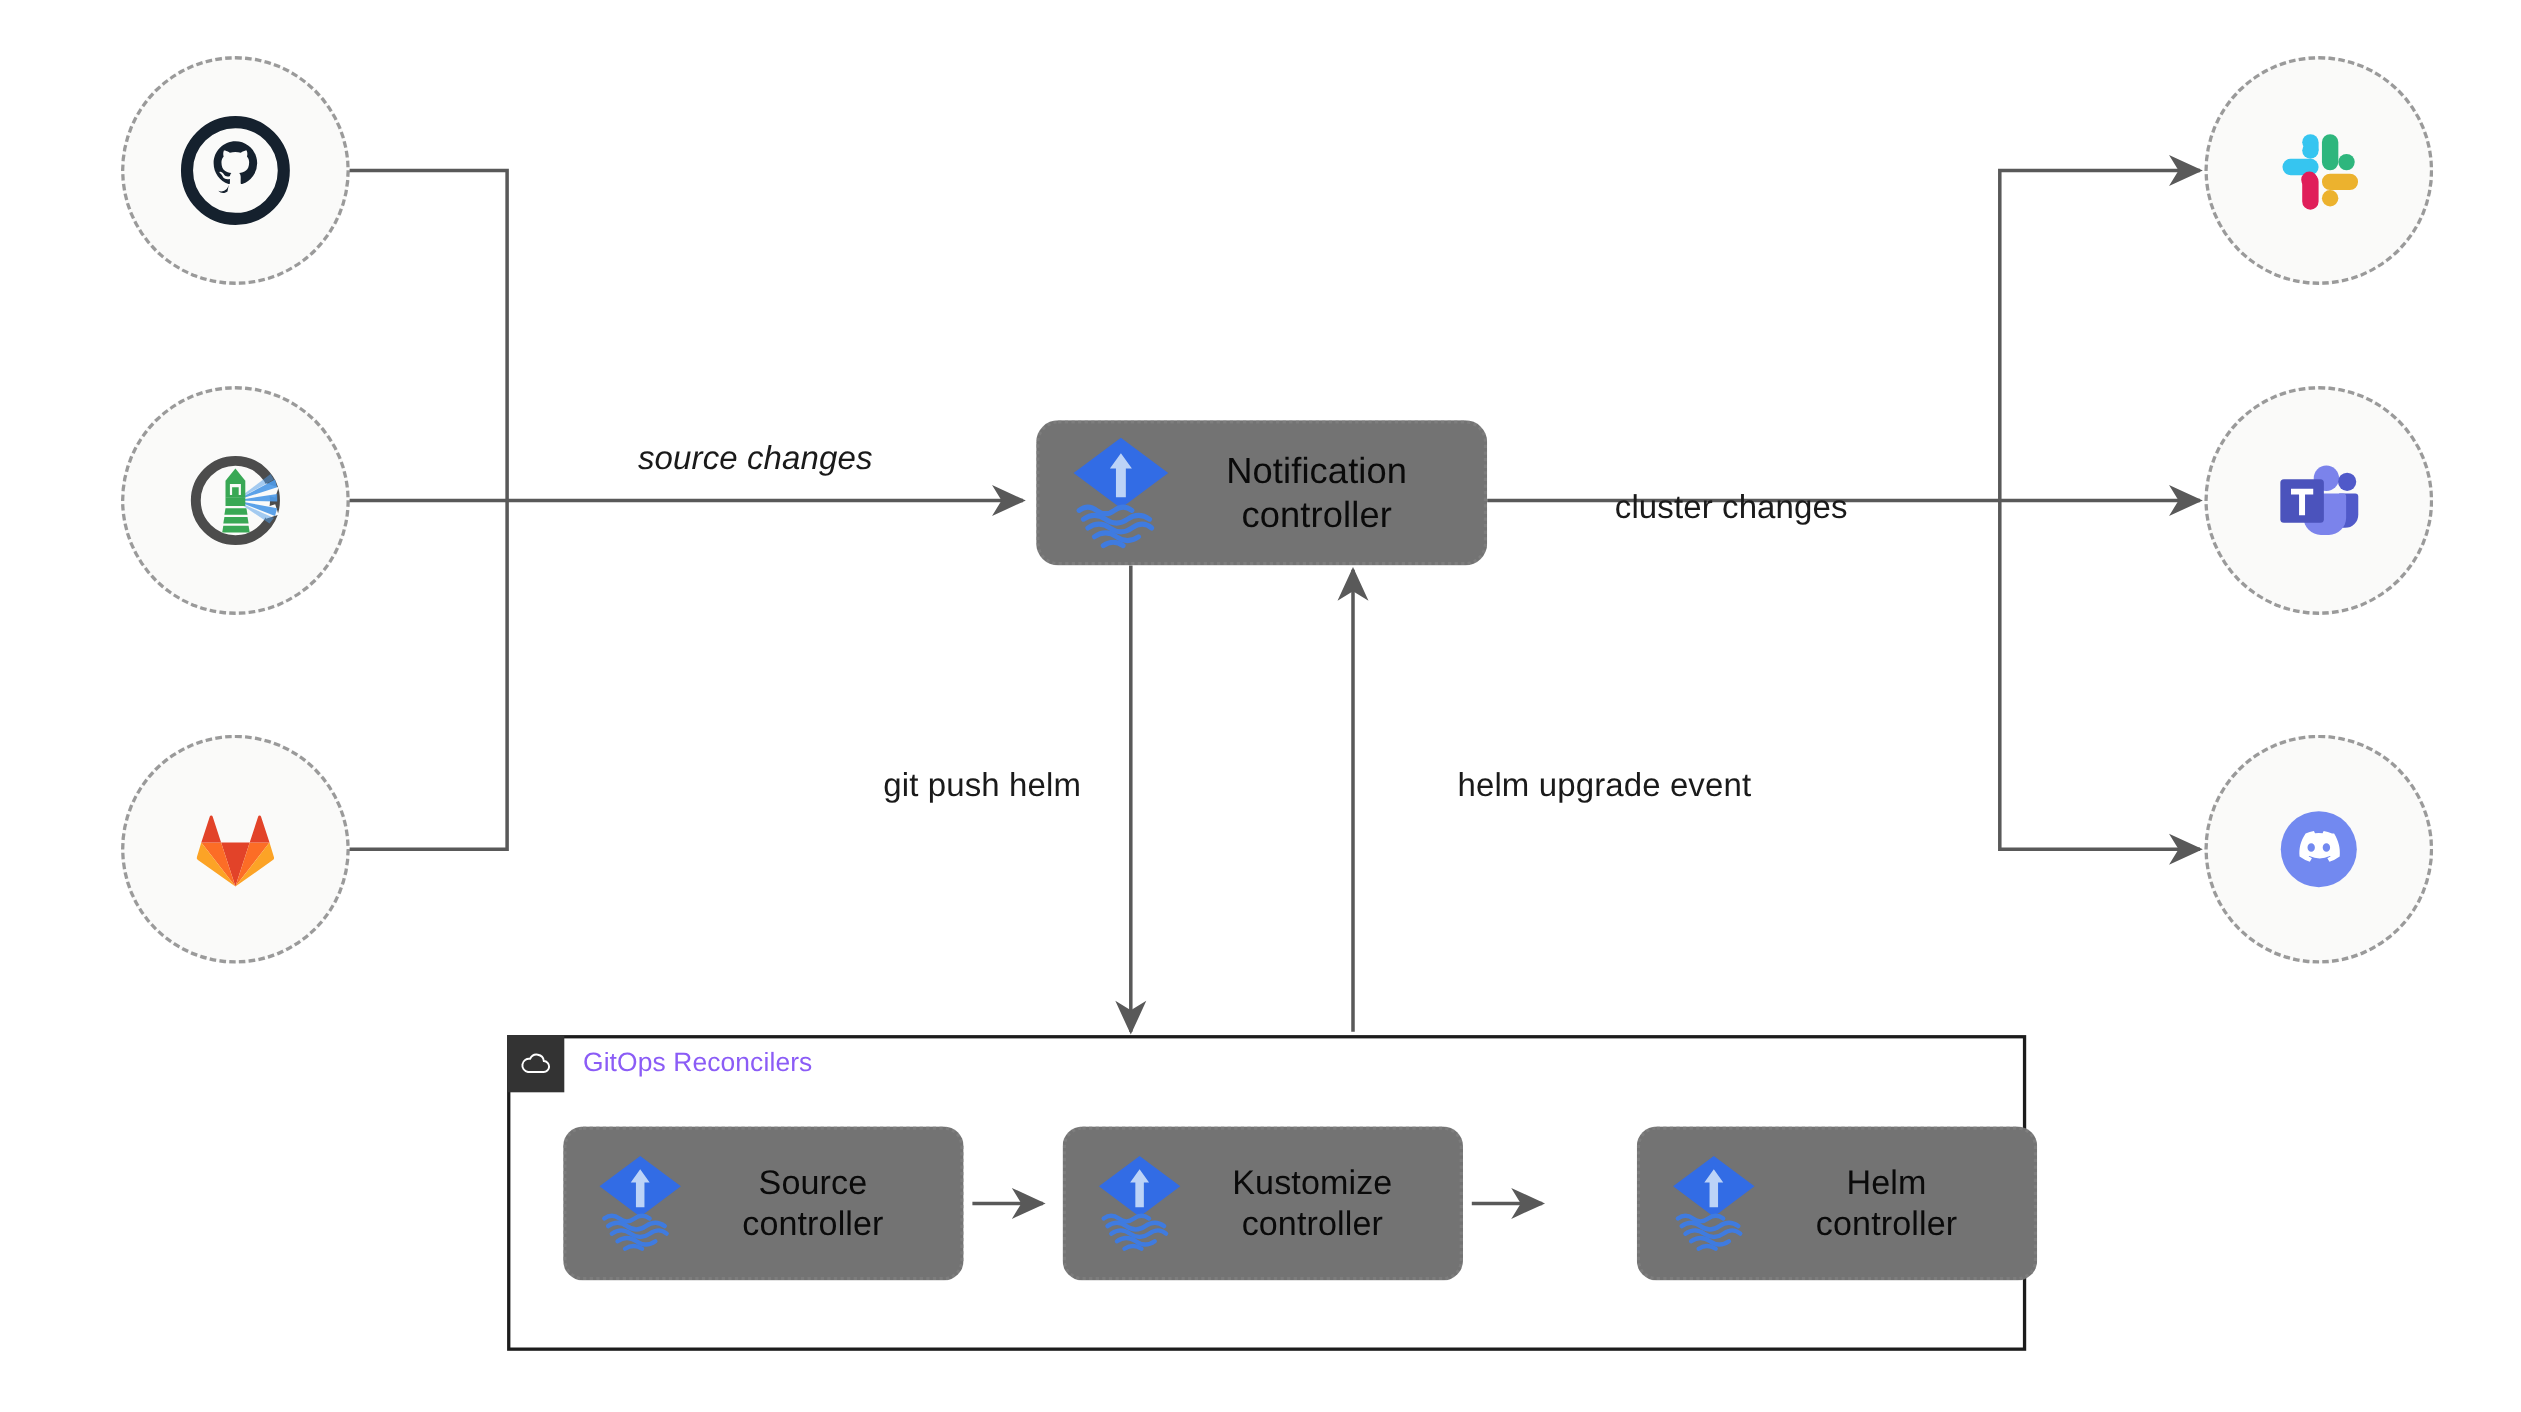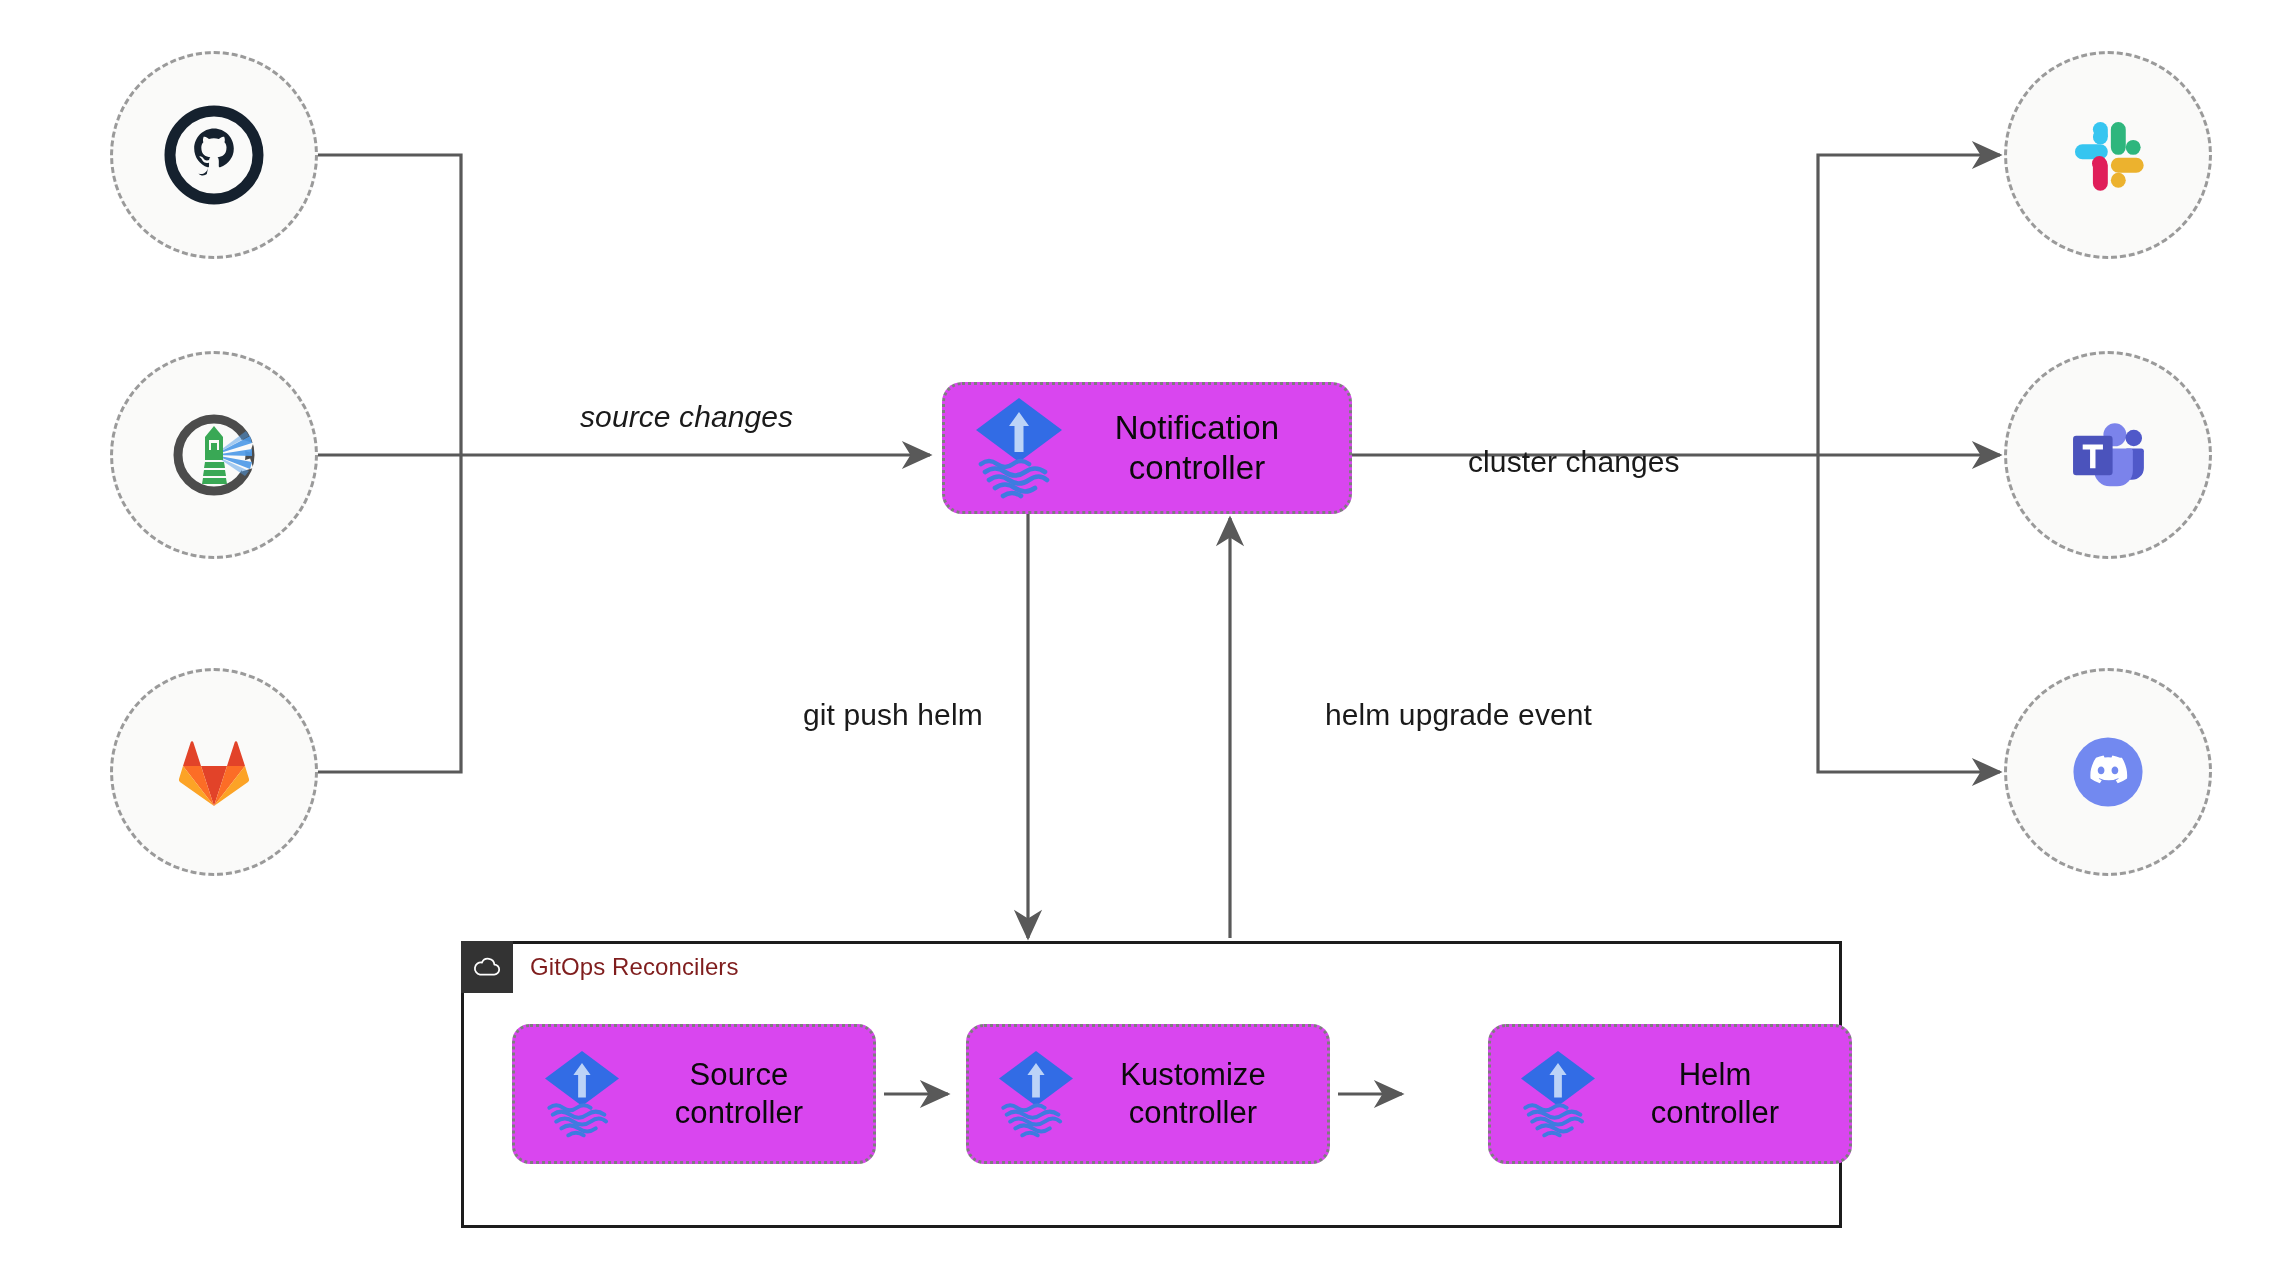--- a/index.html
+++ b/index.html
@@ -46,21 +46,21 @@
     display: flex;
     align-items: center;
     justify-content: center;
   }
   .circle-node svg { display: block; }
 
   
   .ctl-box {
     position: absolute;
     box-sizing: border-box;
-    background: #d946ef;
+    background: #737373;
     border: 3px dotted #7d7d7d;
     border-radius: 18px;
     display: flex;
     flex-direction: row;
     align-items: center;
     justify-content: flex-start;
   }
   .ctl-icon {
     width: 86px;
     height: 90px;
@@ -115,21 +115,21 @@
     background: #333333;
     display: flex;
     align-items: center;
     justify-content: center;
   }
   #group-title {
     position: absolute;
     left: 530px;
     top: 953px;
     font-size: 24px;
-    color: #7f1d1d;
+    color: #8b5cf6;
     letter-spacing: 0.1px;
   }
 
   
   .edge-label {
     position: absolute;
     font-size: 30px;
     color: #1a1a1a;
     white-space: nowrap;
     letter-spacing: 0.1px;

